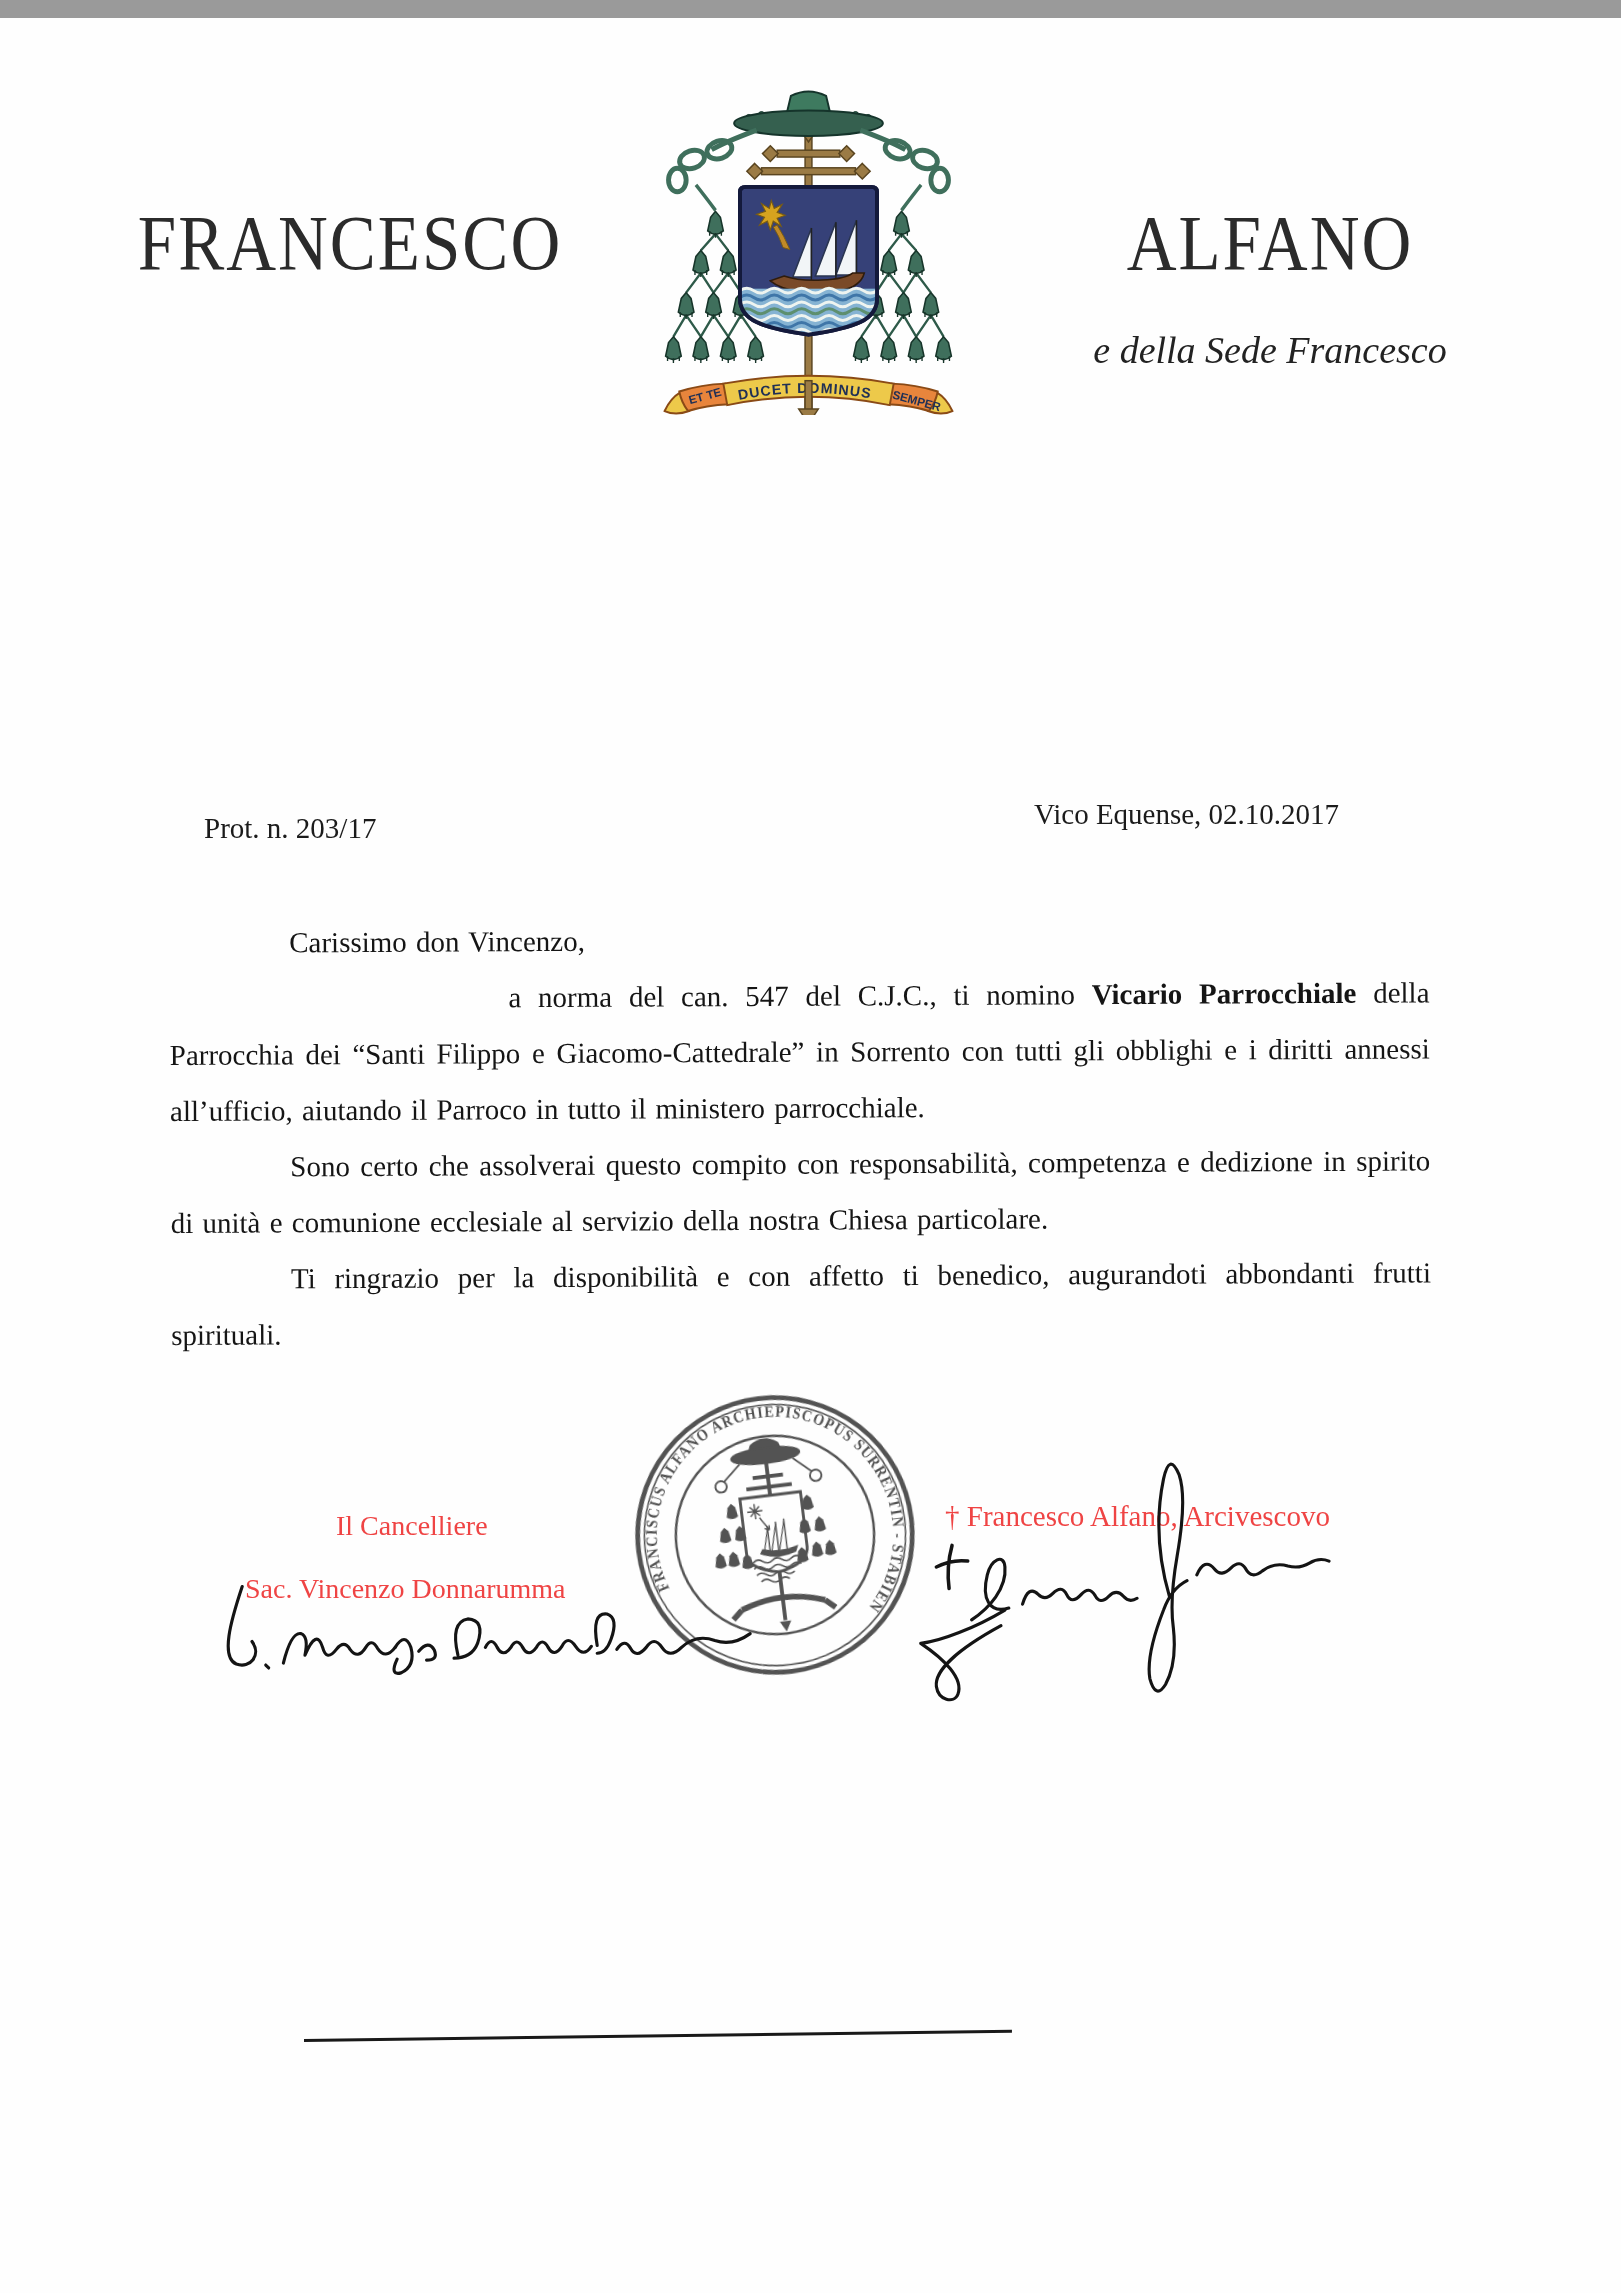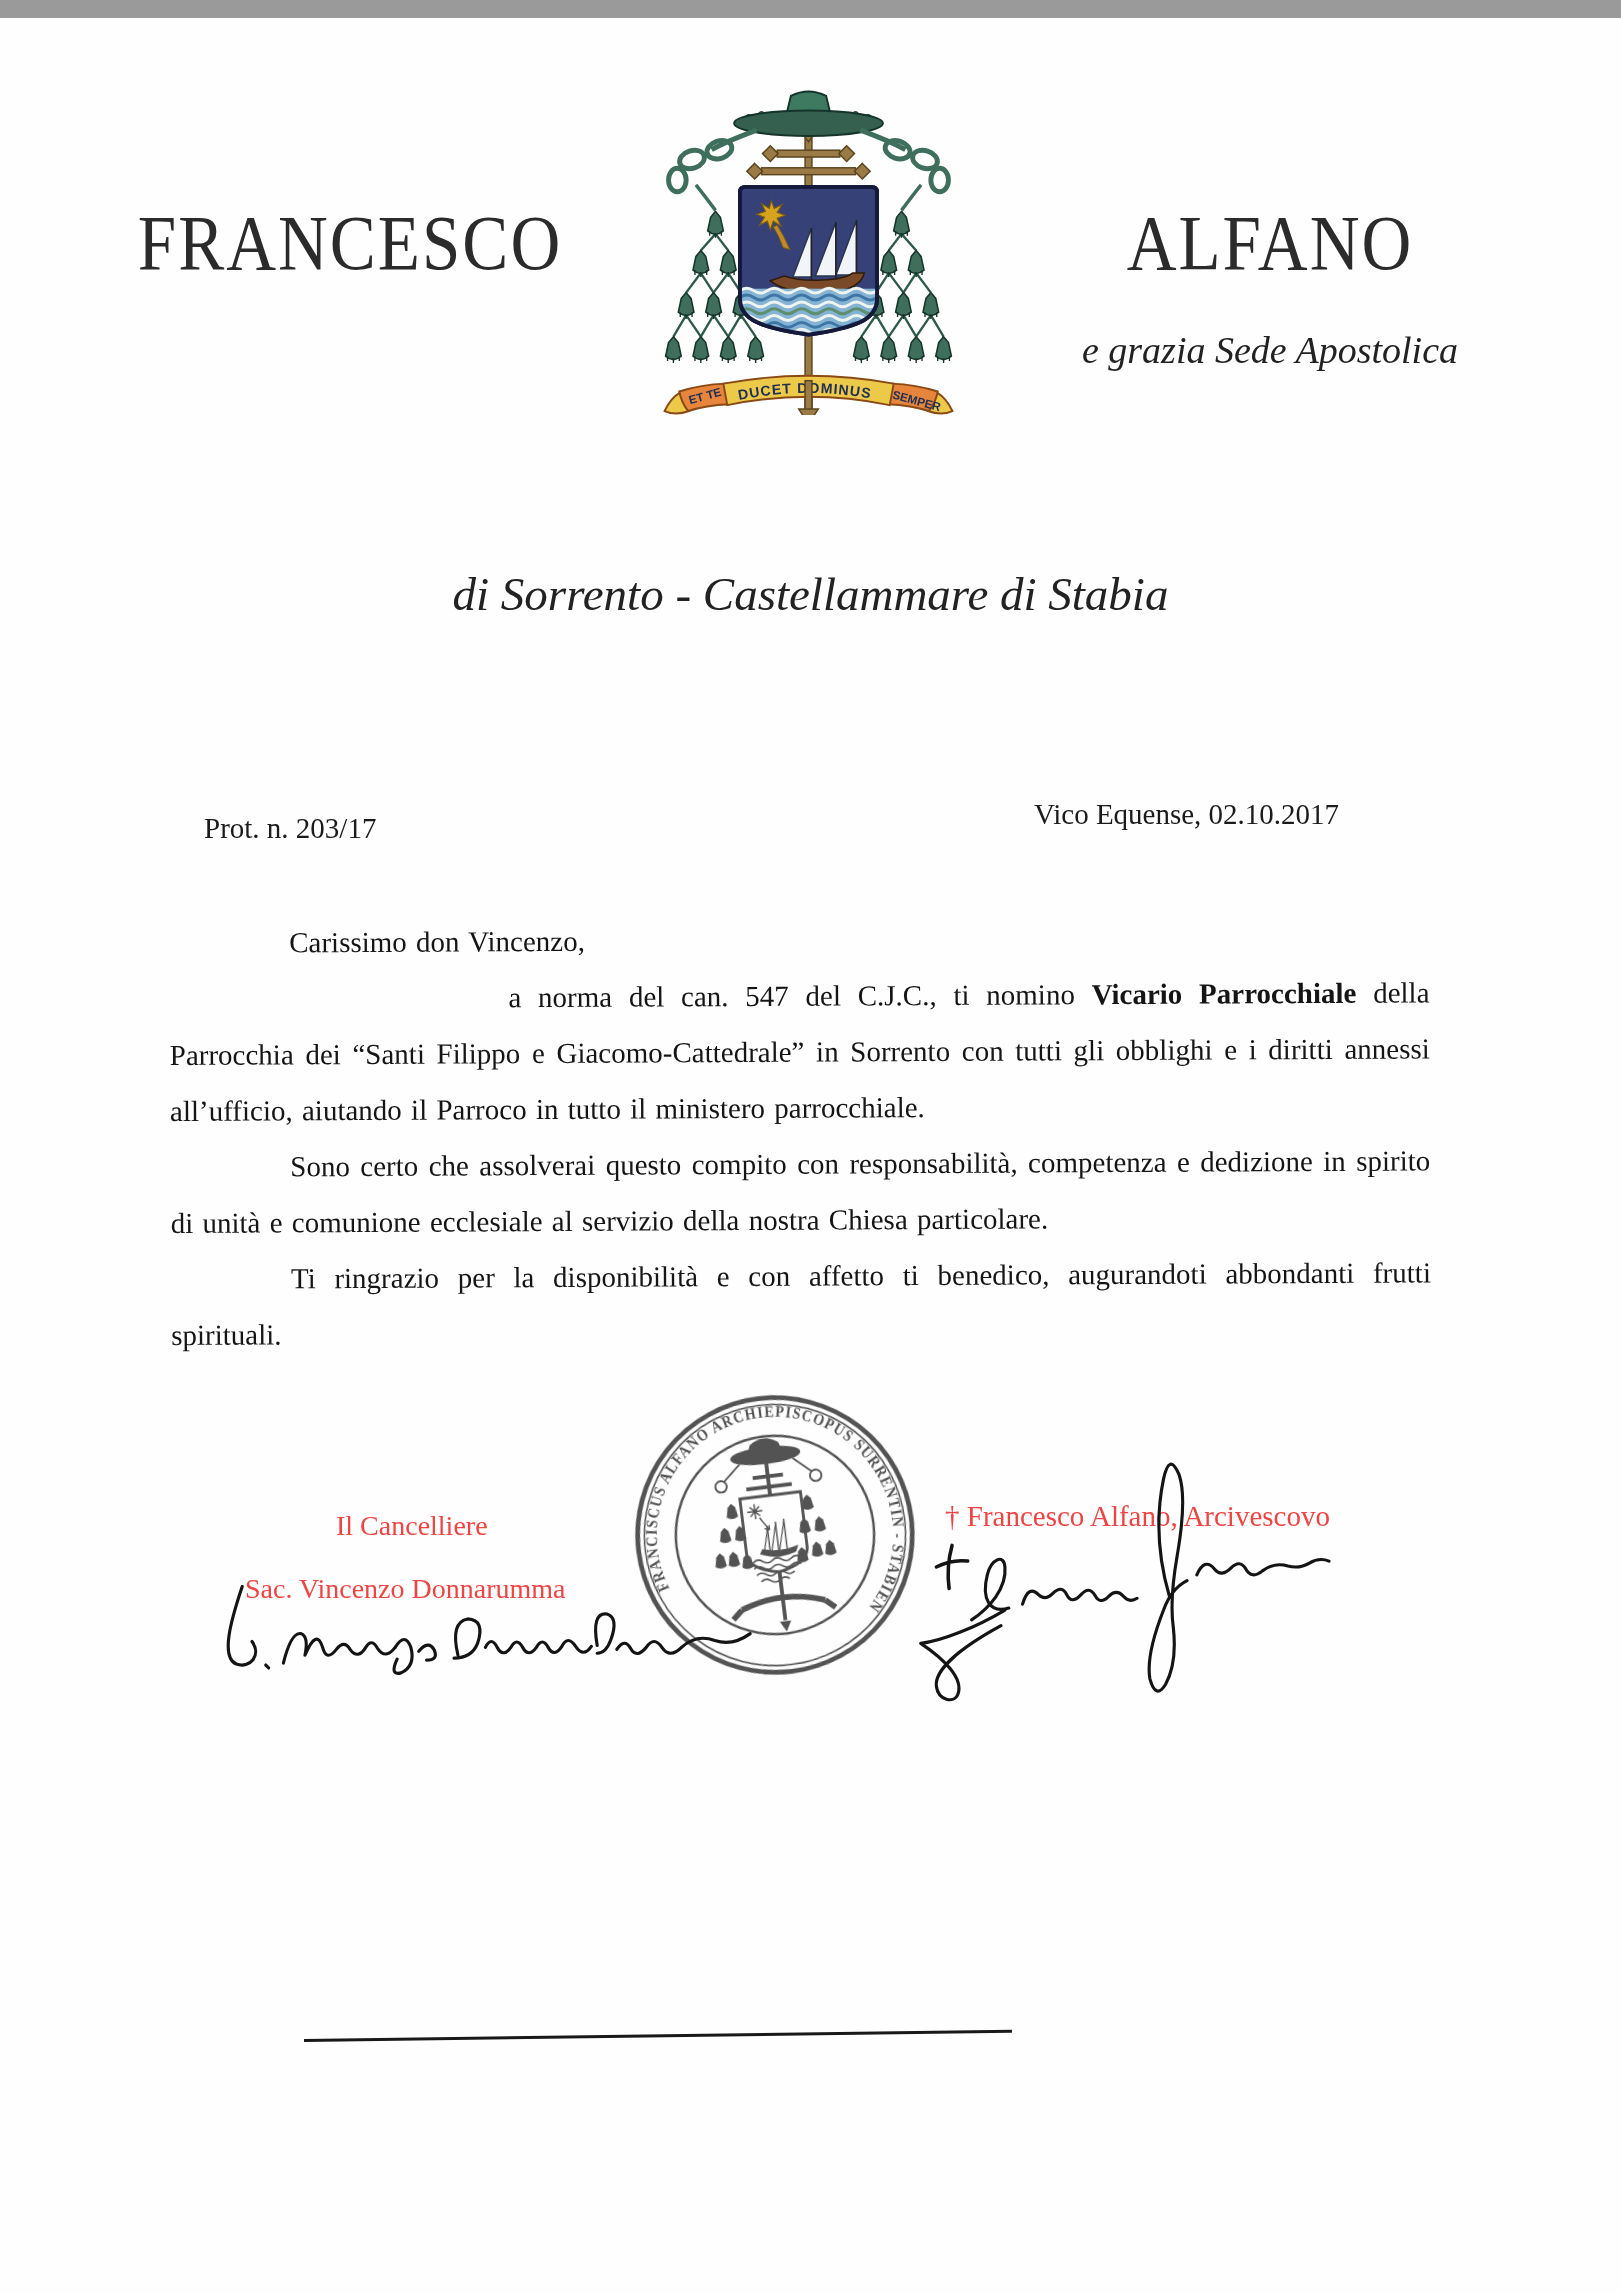--- a/index.html
+++ b/index.html
@@ -53,21 +53,21 @@
   .recipient { font-size:28px; line-height:41px; color:#171717; }
 </style>
 </head>
 <body>
 
 <div class="page">
 
   <div class="abs big-name" style="left:127px; top:182px;">FRANCESCO</div>
   <div class="abs big-name" style="left:1047px; top:182px;">ALFANO</div>
 
-  <div class="abs grace" style="left:1047px; top:310px;">e grazia Sede Apostolica</div>
+  <div class="abs grace" style="left:1047px; top:310px;">e della Sede Francesco</div>
 
   <svg class="abs" style="left:647px; top:69px;" width="323" height="328" viewBox="0 0 330 335">
     <defs>
       <g id="ca-tassel">
         <path d="M0,0 L-5,6 L-8,20 Q0,27 8,20 L5,6 Z" fill="#3f6f5c" stroke="#17352a" stroke-width="1.6"></path>
         <path d="M-6,20 L-6,25 M0,22 L0,27 M6,20 L6,25" stroke="#17352a" stroke-width="1.4"></path>
       </g>
       <g id="ca-sidecords">
         <path d="M112,44 C96,50 80,56 66,64" fill="none" stroke="#3f6f5c" stroke-width="5"></path>
         <ellipse cx="74" cy="64" rx="13" ry="9" transform="rotate(-18 74 64)" fill="none" stroke="#3f6f5c" stroke-width="5"></ellipse>
@@ -162,21 +162,20 @@
       <path id="ca-mottoarc" d="M88,321 Q165,304 242,321" fill="none"></path>
       <text font-family="Liberation Sans, sans-serif" font-size="14.5" font-weight="bold" fill="#203055" letter-spacing="1">
         <textPath href="#ca-mottoarc" startOffset="6">DUCET DOMINUS</textPath>
       </text>
     </g>
 
     <rect x="161.5" y="300" width="7" height="30" fill="#9b7b45" stroke="#5a4520" stroke-width="1.5"></rect>
     <polygon points="165,344 155,329 175,329" fill="#9b7b45" stroke="#5a4520" stroke-width="1.5"></polygon>
   </svg>
 
-  <div class="abs diocese" style="top:549px;">di Sorrento - Castellammare di Stabia</div>
 
   <div class="abs refline" style="left:204px; top:794px;">Prot. n. 203/17</div>
   <div class="abs refline" style="left:1034px; top:780px;">Vico Equense, 02.10.2017</div>
 
   <div class="abs body-block">
     <p class="p-salutation">Carissimo don Vincenzo,</p>
     <p class="p-appointment"><span>a norma del can. 547 del C.J.C., ti nomino</span> <b>Vicario Parrocchiale</b> <span>della Parrocchia dei “Santi Filippo e Giacomo-Cattedrale” in Sorrento con tutti gli obblighi e i diritti annessi all’ufficio, aiutando il Parroco in tutto il ministero parrocchiale.</span></p>
     <p class="p-std">Sono certo che assolverai questo compito con responsabilità, competenza e dedizione in spirito di unità e comunione ecclesiale al servizio della nostra Chiesa particolare.</p>
     <p class="p-std">Ti ringrazio per la disponibilità e con affetto ti benedico, augurandoti abbondanti frutti spirituali.</p>
   </div>

